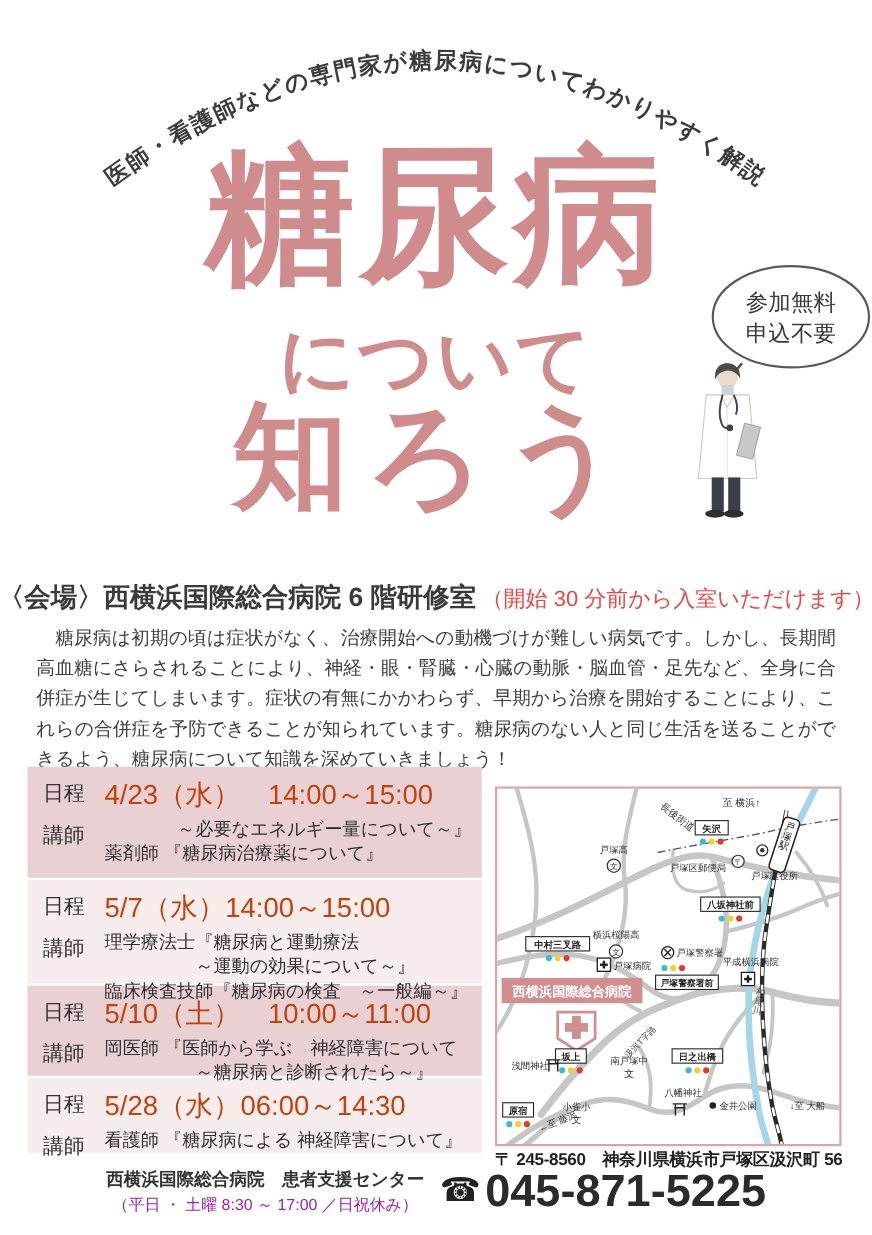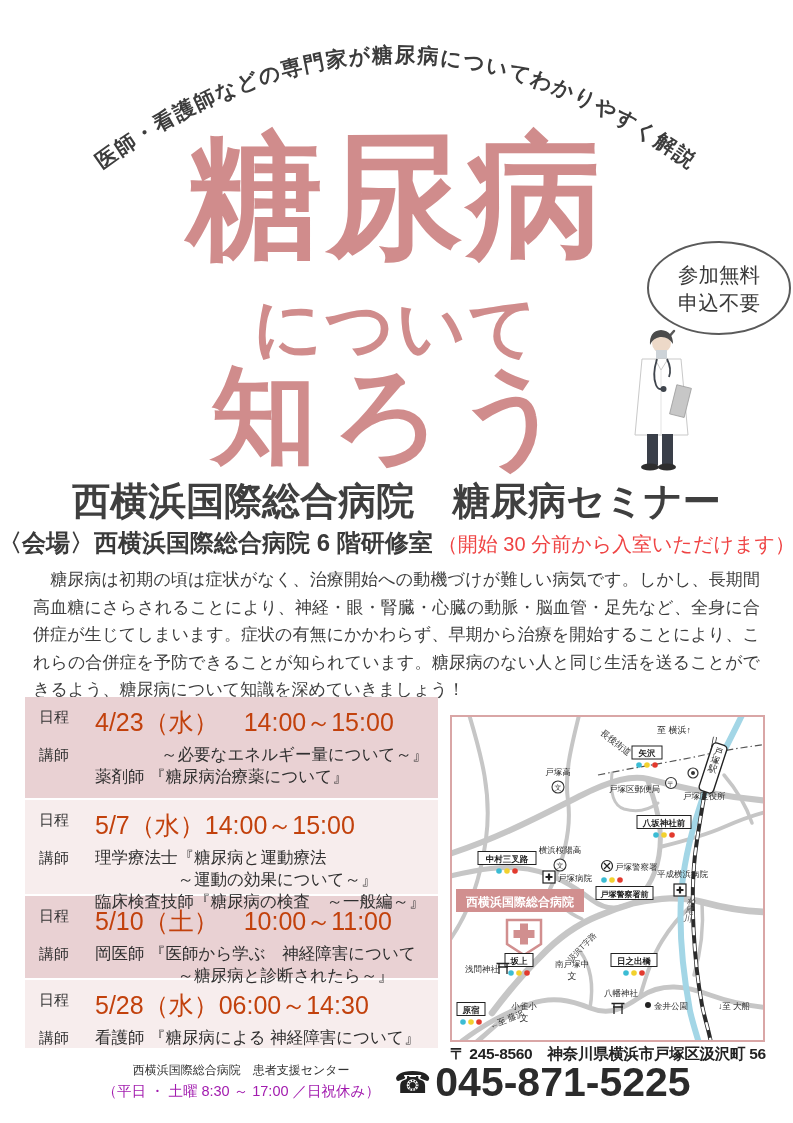--- a/index.html
+++ b/index.html
@@ -34,38 +34,38 @@
     font-size:17px;line-height:1.62;text-align:justify;color:#3d3d3d;
   }
   .schedule{position:absolute;left:25px;top:697px;width:413px;}
   .block{
     display:grid;grid-template-columns:56px 1fr;align-content:start;
     box-sizing:border-box;padding:9px 6px 6px 14px;margin-bottom:2px;
   }
   .block.dark{background:#e9d1d3;}
   .block.light{background:#f7eded;}
   .b1{height:101px;} .b2{height:94px;} .b3{height:82px;} .b4{height:68px;}
-  .s-label{font-size:15px;color:#333;padding-top:2px;}
+  .s-label{font-size:19px;color:#333;padding-top:2px;}
   .s-date{font-size:25px;color:#c2410c;margin-bottom:5px;white-space:pre;}
   .s-lines div{font-size:16.5px;line-height:1.33;color:#2f2f2f;white-space:pre;}
   .map-wrap{
     position:absolute;left:450px;top:715px;width:311px;height:323px;
     border:2px solid #d9a6a6;background:#fff;
   }
   .map-wrap svg{display:block;}
   .address{
     position:absolute;left:440px;top:1044px;width:336px;text-align:center;
     font-size:15.5px;font-weight:bold;letter-spacing:-0.3px;color:#222;white-space:nowrap;
   }
   .footer{
     position:absolute;left:0;top:1062px;width:100%;
     display:flex;justify-content:center;align-items:flex-start;gap:14px;
   }
   .f-left{text-align:center;}
-  .f-org{font-size:12px;font-weight:normal;color:#333;white-space:nowrap;}
+  .f-org{font-size:16px;font-weight:bold;color:#333;white-space:nowrap;}
   .f-hours{font-size:14.5px;font-weight:normal;color:#a21caf;margin-top:3px;white-space:nowrap;}
   .f-right{text-align:center;}
   .f-phone-row{display:flex;align-items:center;gap:4px;}
   .f-phone-icon{font-size:30px;color:#222;line-height:1;}
   .f-phone{font-size:41px;font-weight:bold;color:#2b2b2b;letter-spacing:0;line-height:1;}
   .f-note{font-size:12.5px;font-weight:bold;color:#333;margin-top:2px;}
 </style>
 </head>
 <body>
 
@@ -104,21 +104,20 @@
       <g transform="rotate(14 82 163)">
         <rect x="75" y="148" width="15" height="30" fill="#c7c7c7" stroke="#9e9e9e" stroke-width="0.8"></rect>
       </g>
       <rect x="49" y="196" width="11" height="31" fill="#3a3f49"></rect>
       <rect x="64" y="196" width="11" height="31" fill="#3a3f49"></rect>
       <ellipse cx="52" cy="229" rx="9" ry="3.6" fill="#2e2e2e"></ellipse>
       <ellipse cx="69" cy="229" rx="9" ry="3.6" fill="#2e2e2e"></ellipse>
     </g>
   </svg>
 
-  <div class="heading">西横浜国際総合病院　糖尿病セミナー</div>
   <div class="venue-row">
     <span class="venue-main">〈会場〉西横浜国際総合病院 6 階研修室</span>
     <span class="venue-note">（開始 30 分前から入室いただけます）</span>
   </div>
 
   <p class="desc">　糖尿病は初期の頃は症状がなく、治療開始への動機づけが難しい病気です。しかし、長期間高血糖にさらされることにより、神経・眼・腎臓・心臓の動脈・脳血管・足先など、全身に合併症が生じてしまいます。症状の有無にかかわらず、早期から治療を開始することにより、これらの合併症を予防できることが知られています。糖尿病のない人と同じ生活を送ることができるよう、糖尿病について知識を深めていきましょう！</p>
 
   <div class="schedule">
 
     <section class="block dark b1">

